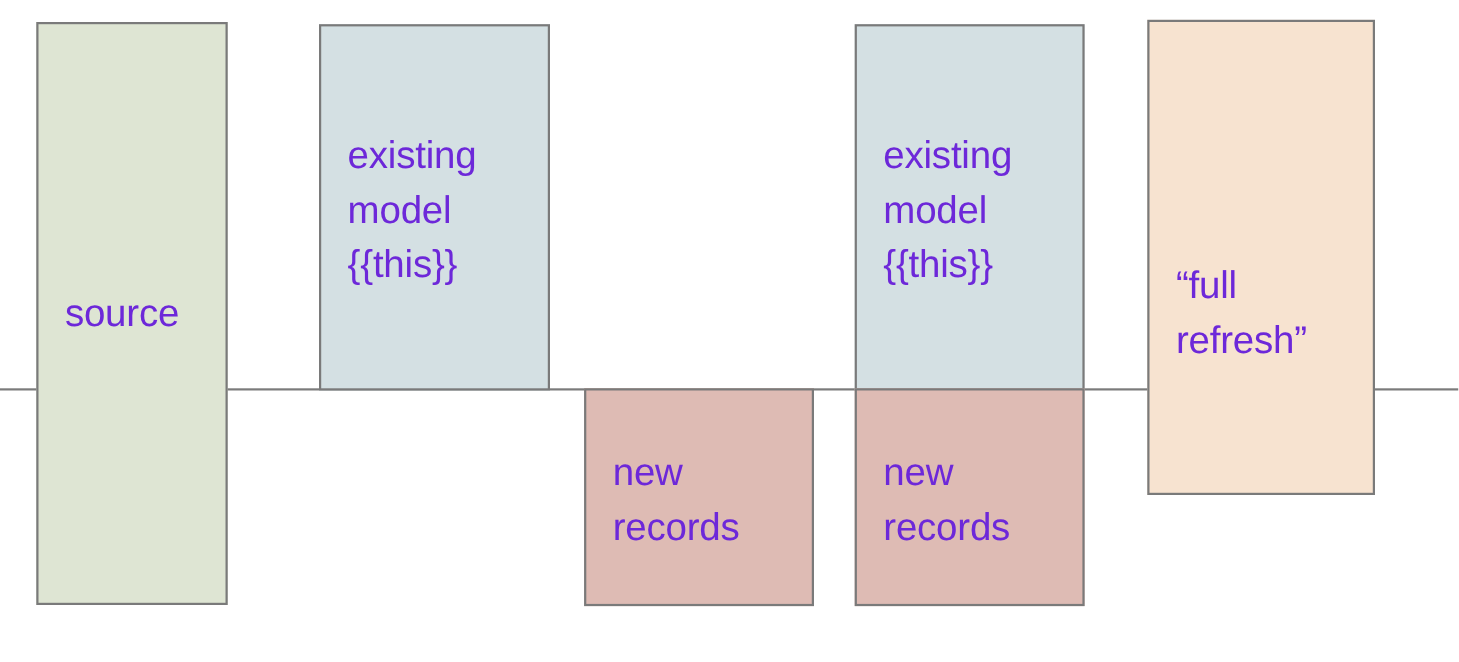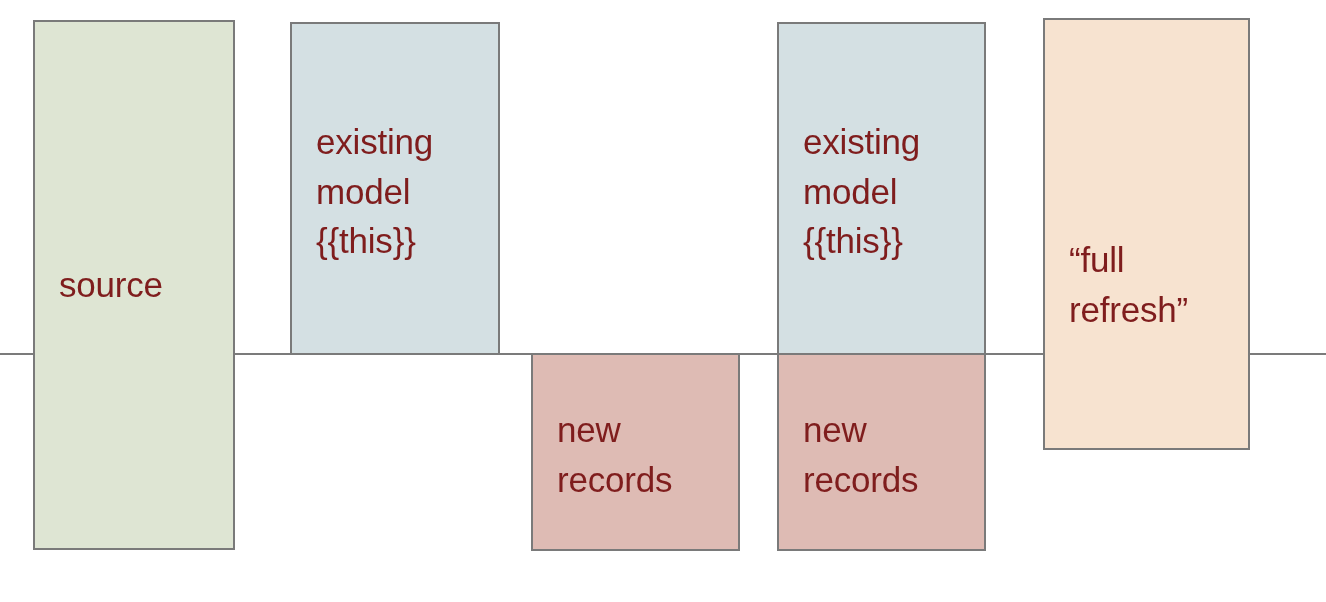--- a/index.html
+++ b/index.html
@@ -41,31 +41,31 @@
     flex-direction: column;
     justify-content: center;
     align-items: flex-start;
   }
 
   .block .block-label {
     padding-left: 24px;
     padding-right: 10px;
     font-size: 35px;
     line-height: 1.42;
-    color: #7f1d1d;
+    color: #6d28d9;
     text-align: left;
     white-space: pre-line;
     letter-spacing: -0.2px;
   }
 
   
   .block-source {
     left: 33px;
     top: 20px;
-    width: 202px;
+    width: 174px;
     height: 530px;
     background: #dee5d3;
   }
 
   .block-existing-1 {
     left: 290px;
     top: 22px;
     width: 210px;
     height: 333px;
     background: #d4e0e3;

